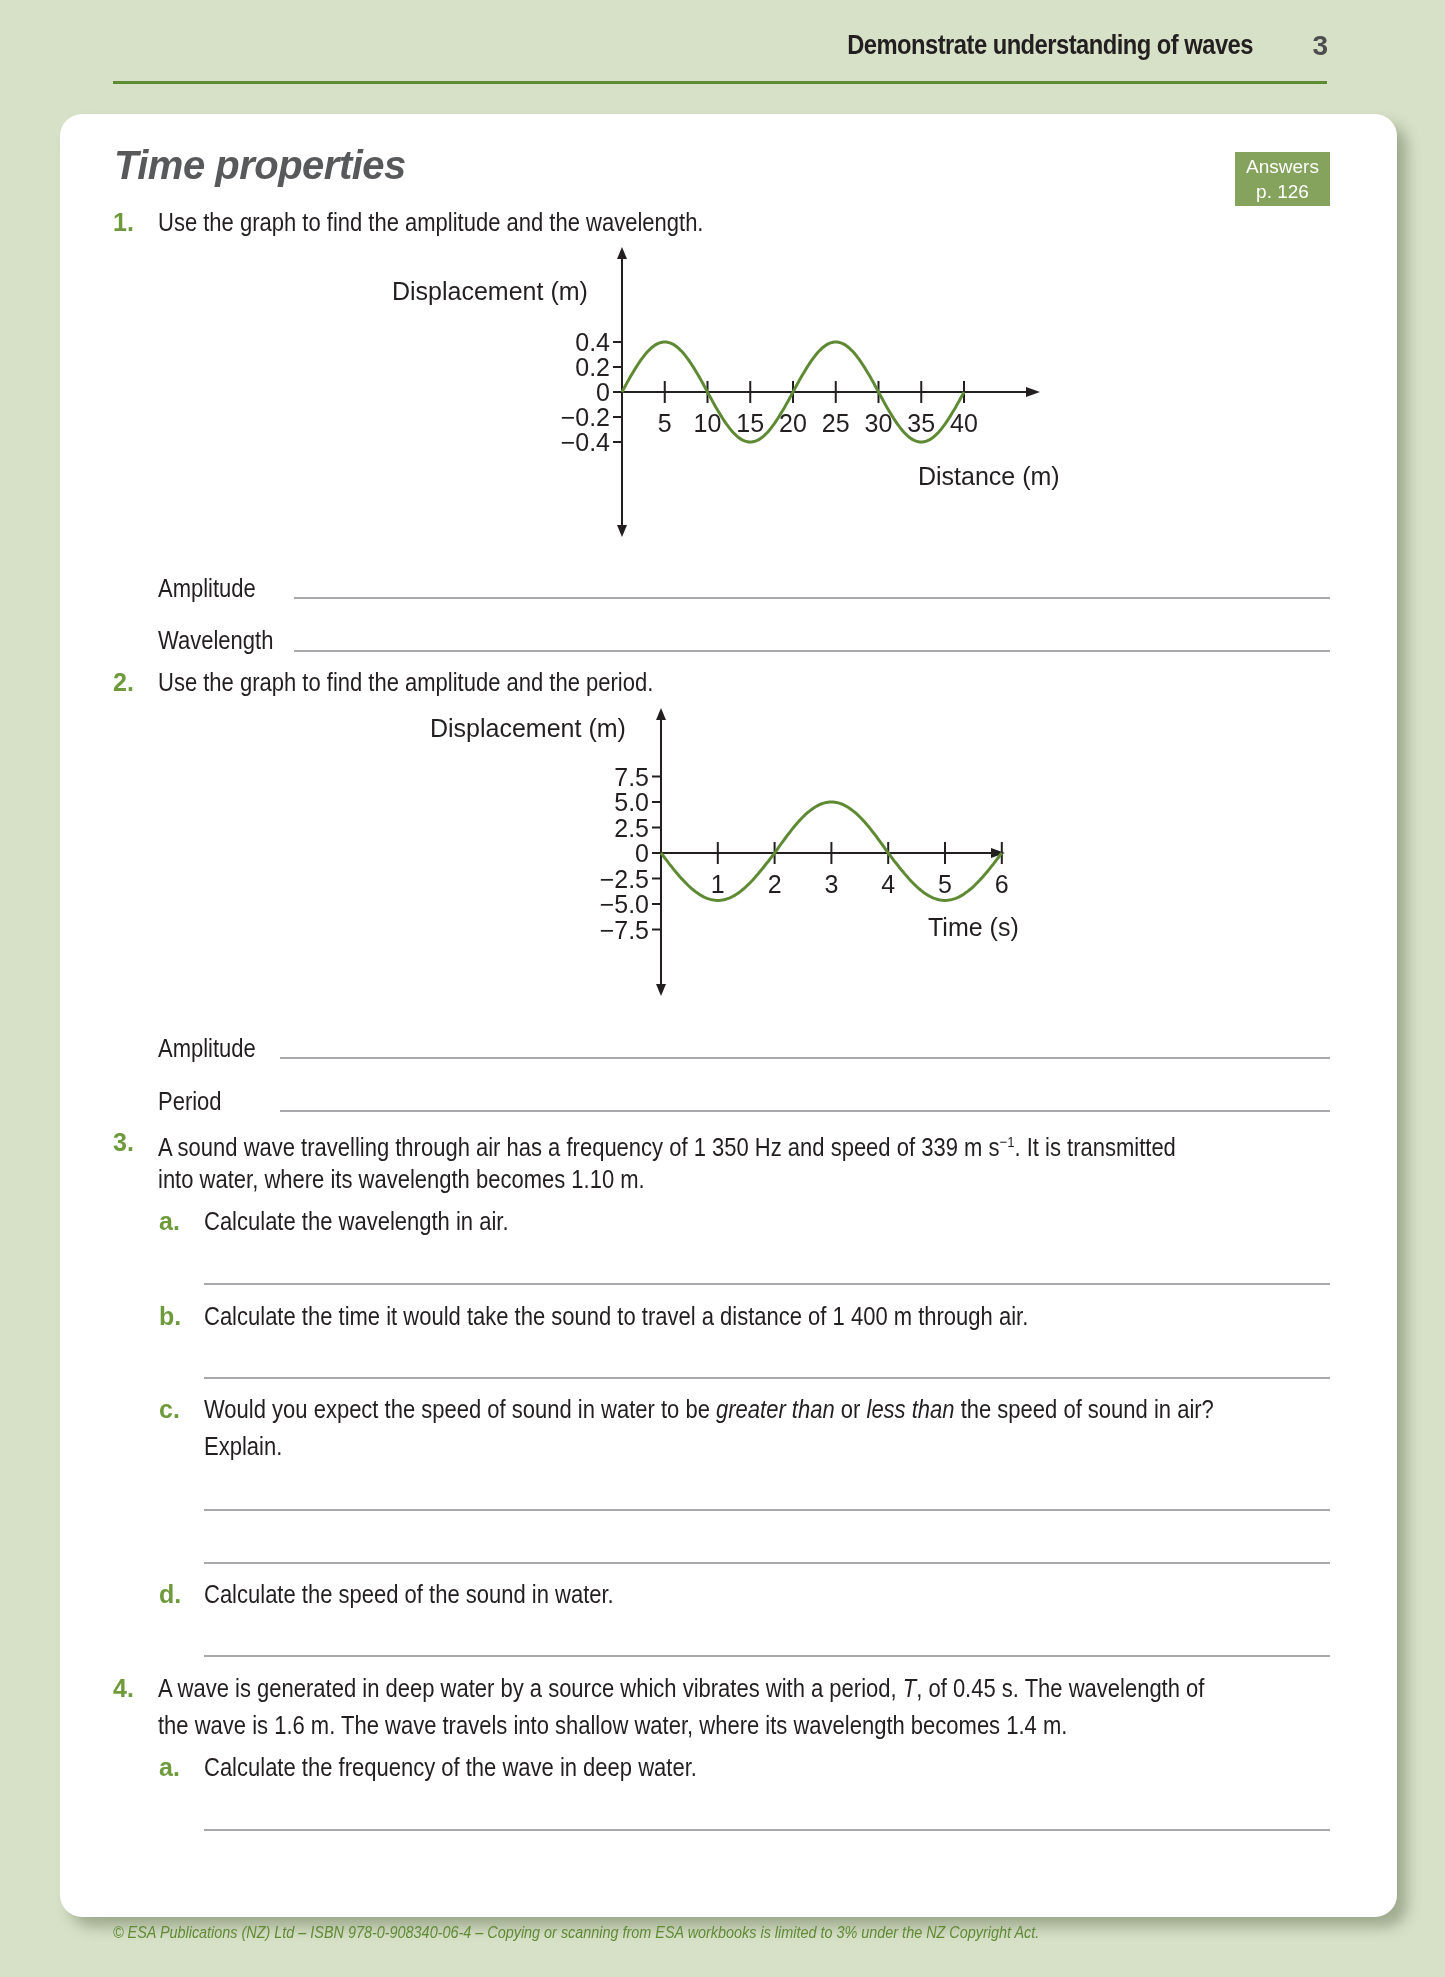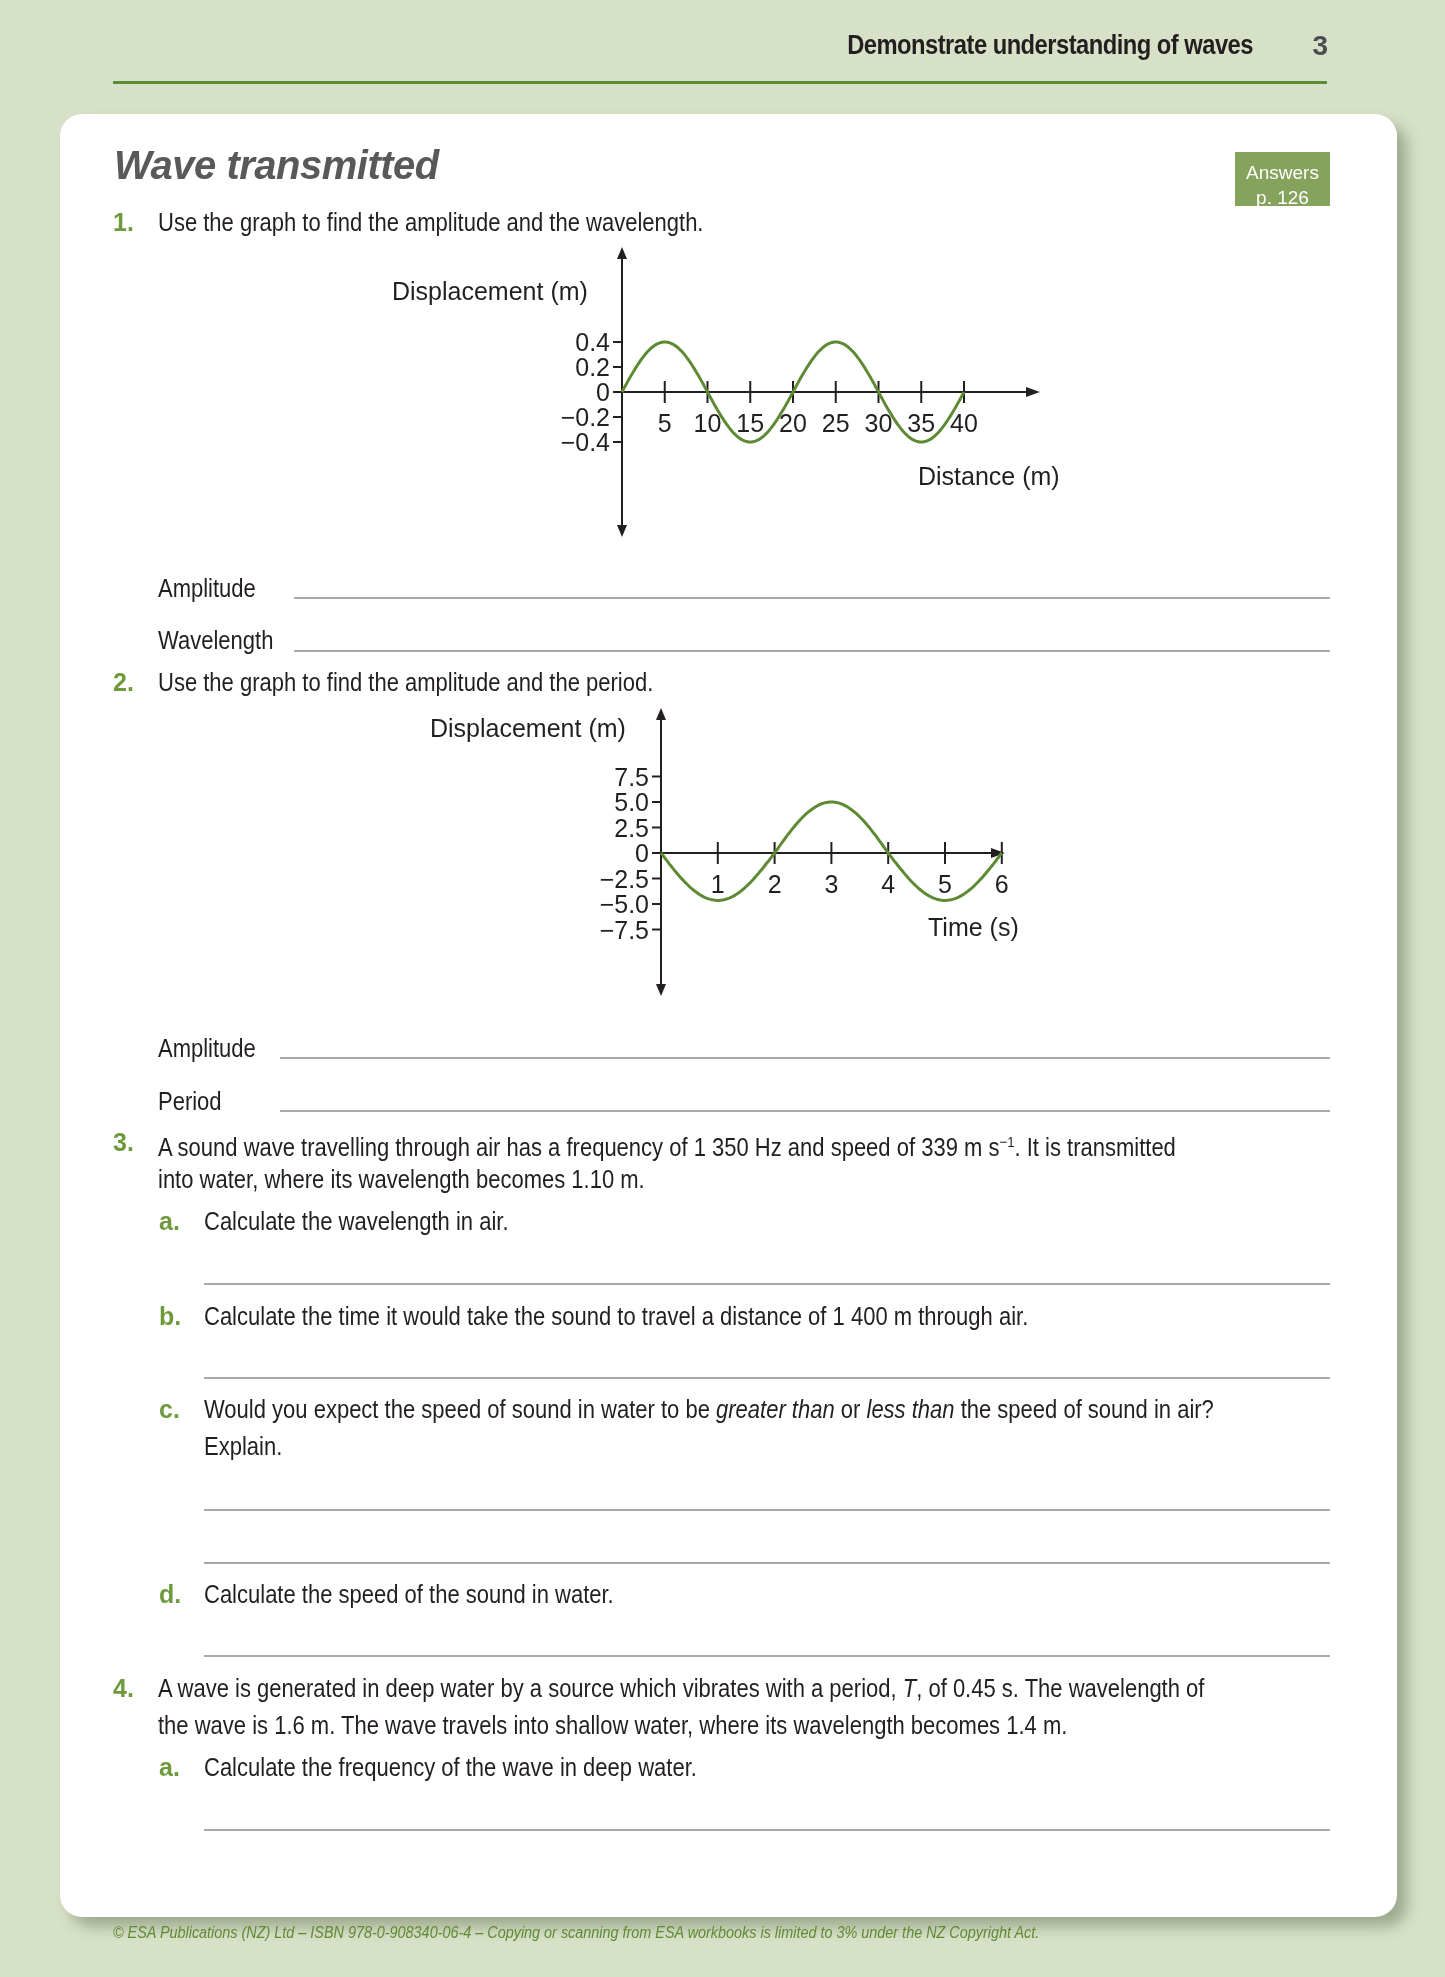--- a/index.html
+++ b/index.html
@@ -22,21 +22,21 @@
       left: 60px; top: 114px; width: 1337px; height: 1803px;
       background: #ffffff; border-radius: 22px;
       box-shadow: 10px 10px 14px rgba(90,105,75,0.45);
     }
     #section-title {
       left: 114px; top: 143px; font-size: 40px; font-weight: bold; font-style: italic;
       color: #58595b; letter-spacing: -0.5px;
     }
     #answers-badge {
       left: 1235px; top: 152px; width: 95px; height: 54px; background: #85a35c;
-      color: #ffffff; text-align: center; font-size: 19px; line-height: 25px; padding-top: 8px; box-sizing: border-box;
+      color: #ffffff; text-align: center; font-size: 19px; line-height: 25px; padding-top: 2px; box-sizing: border-box;
     }
     .q {
       font-size: 25px; line-height: 38px; color: #231f20;
       transform: scaleX(0.88); transform-origin: left center; white-space: nowrap;
     }
     .qnum { color: #6e9a3c; font-weight: bold; font-size: 25px; line-height: 38px; }
     .label { font-size: 25px; line-height: 30px; color: #231f20; transform: scaleX(0.88); transform-origin: left center; white-space: nowrap; }
     .answer-line { height: 2px; background: #a7a9ac; }
     .axis-text { font-family: "Liberation Sans", sans-serif; font-size: 25px; fill: #231f20; }
     .tick-text { font-family: "Liberation Sans", sans-serif; font-size: 25px; fill: #231f20; }
@@ -48,21 +48,21 @@
   </style>
 </head>
 <body>
 
 <div id="header-title" class="abs">Demonstrate understanding of waves</div>
 <div id="page-number" class="abs">3</div>
 <div id="header-rule" class="abs"></div>
 
 <div id="card" class="abs"></div>
 
-<div id="section-title" class="abs">Wave transmitted</div>
+<div id="section-title" class="abs">Time properties</div>
 <div id="answers-badge" class="abs">
   <div>Answers</div>
   <div>p. 126</div>
 </div>
 
 <div class="abs qnum" style="left:113px; top:203px;">1.</div>
 <div class="abs q" style="left:158px; top:203px;">Use the graph to find the amplitude and the wavelength.</div>
 
 <svg class="abs" id="chart1" style="left:0; top:0;" width="1445" height="600">
   <text class="axis-text" x="392" y="300">Displacement (m)</text>

